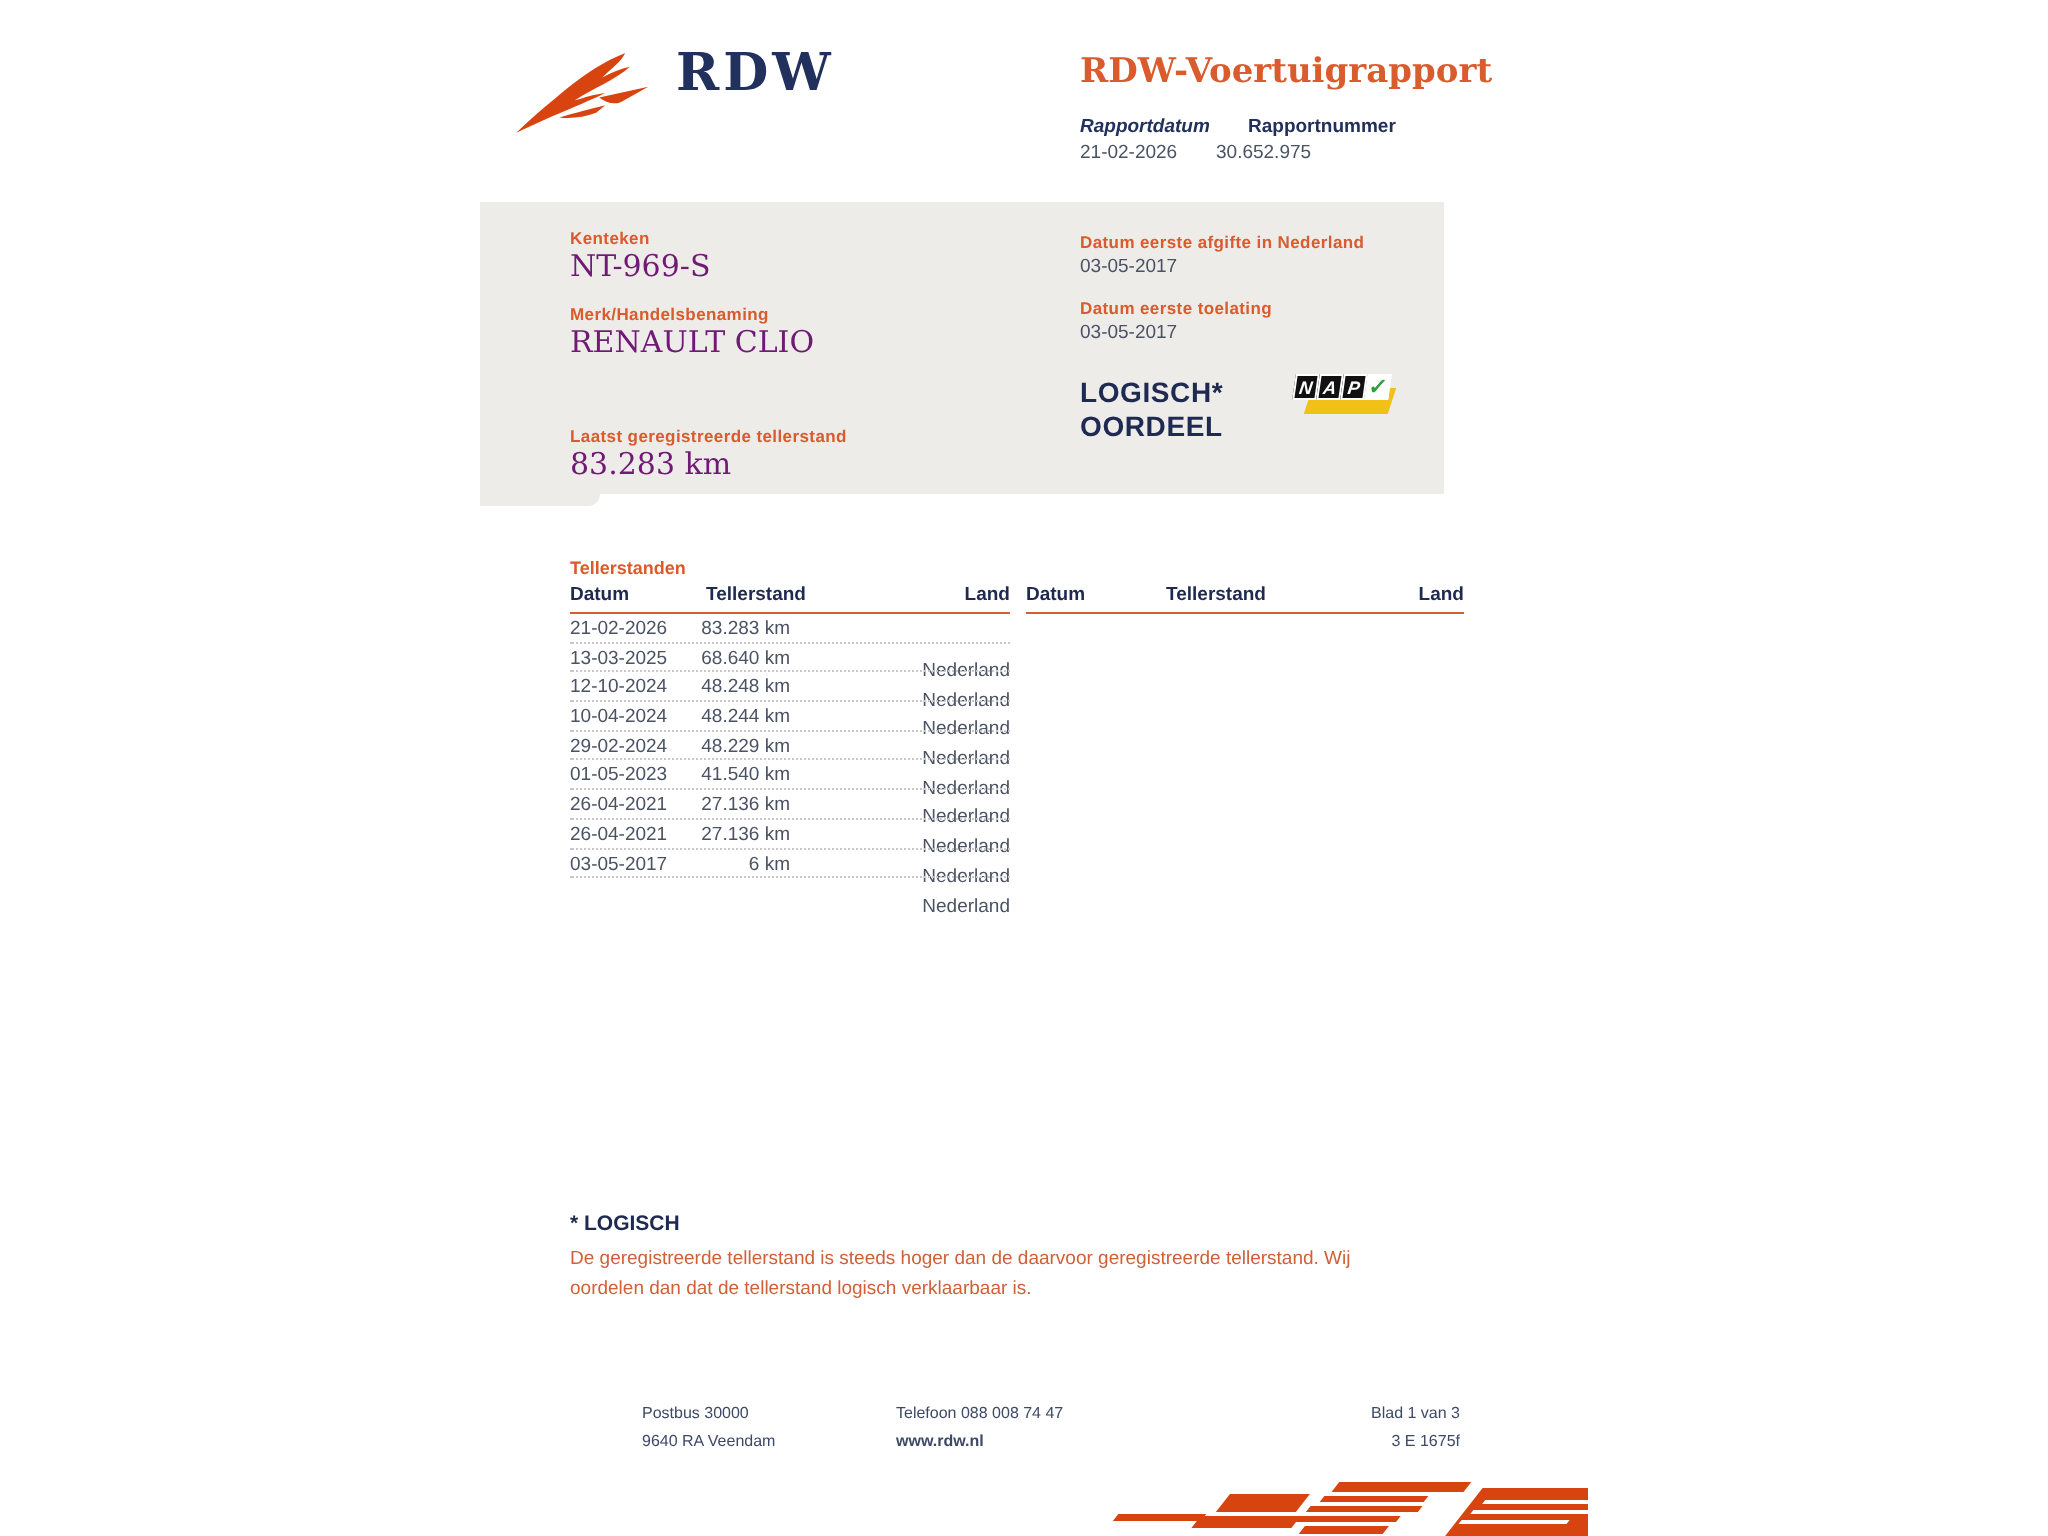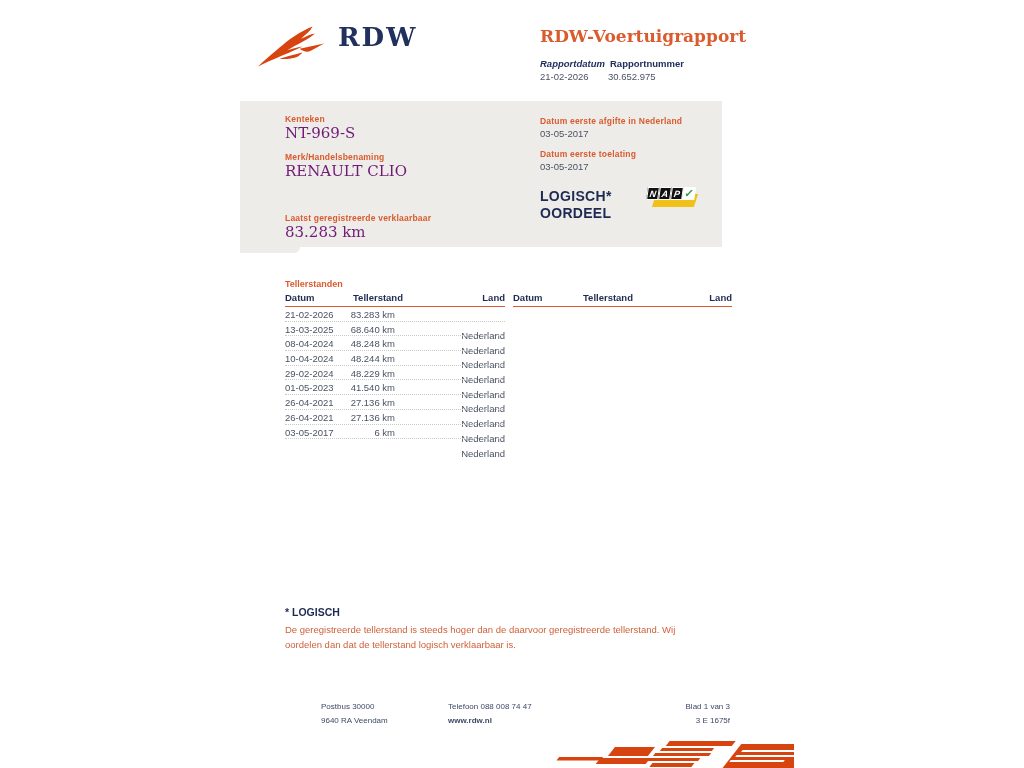--- a/index.html
+++ b/index.html
@@ -26,21 +26,21 @@
     font-family:"DejaVu Serif", serif;
     font-size:17px; font-weight:bold;
     color:#d95b2e;
   }
   .meta-label {
     font-size:9.5px; font-weight:bold; color:#21305c;
   }
   .meta-value { font-size:9.5px; color:#4a5264; }
   .meta-date-label  { left:540px; top:58px;font-style:italic; }
   .meta-date-value  { left:540px; top:71px; }
-  .meta-num-label   { left:610px; top:58px; }
+  .meta-num-label   { left:624px; top:58px; }
   .meta-num-value   { left:608px; top:71px; }
 
   
   .panel { left:240px; top:101px; width:482px; height:146px; background:#edece9; }
   .panel-tab {
     left:240px; top:247px; width:60px; height:6px;
     background:#edece9; border-bottom-right-radius:7px;
   }
   .field-label {
     font-size:8.5px; font-weight:bold; color:#d95b2e; letter-spacing:.2px;
@@ -144,21 +144,21 @@
 <div class="abs meta-label meta-num-label">Rapportnummer</div>
 <div class="abs meta-value meta-num-value">30.652.975</div>
 
 <div class="abs panel"></div>
 <div class="abs panel-tab"></div>
 
 <div class="abs field-label lbl-kenteken">Kenteken</div>
 <div class="abs field-value-big val-kenteken">NT-969-S</div>
 <div class="abs field-label lbl-merk">Merk/Handelsbenaming</div>
 <div class="abs field-value-big val-merk">RENAULT CLIO</div>
-<div class="abs field-label lbl-odo">Laatst geregistreerde verklaarbaar</div>
+<div class="abs field-label lbl-odo">Laatst geregistreerde tellerstand</div>
 <div class="abs field-value-big val-odo">83.283 km</div>
 
 <div class="abs field-label lbl-afgifte">Datum eerste afgifte in Nederland</div>
 <div class="abs field-value-sm val-afgifte">03-05-2017</div>
 <div class="abs field-label lbl-toelating">Datum eerste toelating</div>
 <div class="abs field-value-sm val-toelating">03-05-2017</div>
 
 <div class="abs oordeel">
   <div>LOGISCH*</div>
   <div>OORDEEL</div>
@@ -186,21 +186,21 @@
         <span class="cell cell-date">21-02-2026</span>
         <span class="cell cell-odo">83.283 km</span>
         <span class="cell cell-land">Nederland</span>
       </div>
       <div class="trow">
         <span class="cell cell-date">13-03-2025</span>
         <span class="cell cell-odo">68.640 km</span>
         <span class="cell cell-land">Nederland</span>
       </div>
       <div class="trow">
-        <span class="cell cell-date">08-04-2024</span>
+        <span class="cell cell-date">12-10-2024</span>
         <span class="cell cell-odo">48.248 km</span>
         <span class="cell cell-land">Nederland</span>
       </div>
       <div class="trow">
         <span class="cell cell-date">10-04-2024</span>
         <span class="cell cell-odo">48.244 km</span>
         <span class="cell cell-land">Nederland</span>
       </div>
       <div class="trow">
         <span class="cell cell-date">29-02-2024</span>

